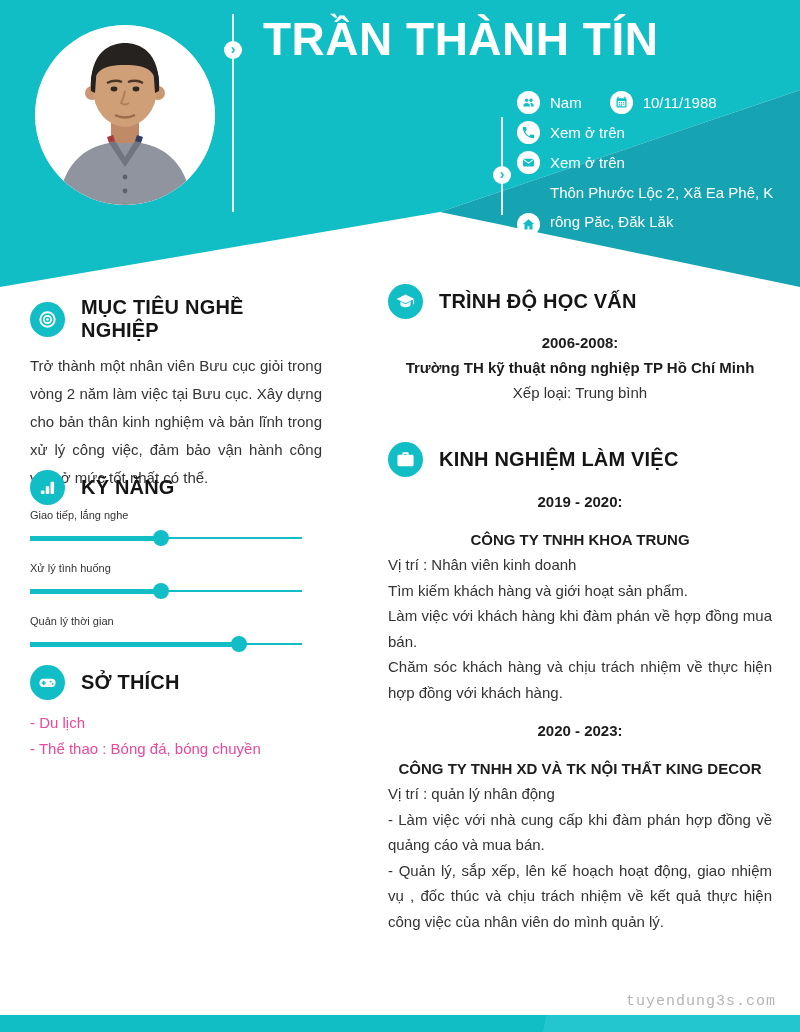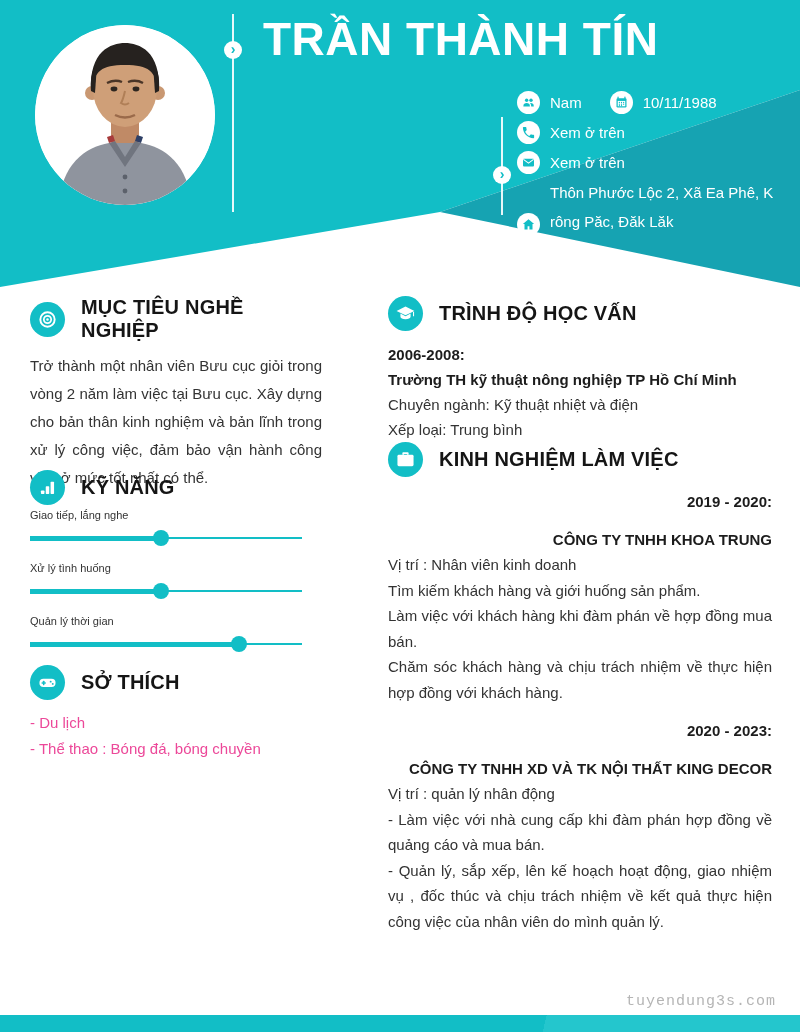--- a/index.html
+++ b/index.html
@@ -59,21 +59,21 @@
   }
   .c-ic svg{ width:15px; height:15px; fill:#12bec6; }
   .c-txt{ margin-left:10px; line-height:23px; }
   .c-txt.addr{ width:250px; line-height:29px; margin-top:-3px; }
 
   
   .section{ position:absolute; }
   .sec-objective{ left:30px; top:296px; width:292px; }
   .sec-skills  { left:30px; top:470px; width:292px; }
   .sec-hobbies { left:30px; top:665px; width:292px; }
-  .sec-edu     { left:388px; top:296px; width:384px; }
+  .sec-edu     { left:388px; top:284px; width:384px;text-align:center; }
   .sec-exp     { left:388px; top:442px; width:384px; }
 
   .sec-head{ display:flex; align-items:center; }
   .sec-ic{
     flex:0 0 auto; width:35px; height:35px; border-radius:50%;
     background:#12bec6; display:flex; align-items:center; justify-content:center;
   }
   .sec-ic svg{ width:21px; height:21px; }
   .sec-title{ margin-left:16px; font-size:20px; font-weight:bold; color:#151515; letter-spacing:.2px; }
 
@@ -90,21 +90,21 @@
   .hob-list{ margin-top:10px; }
   .hob-item{ font-size:15px; color:#ec4899; line-height:26px; }
 
   .edu-body{ margin-top:11px; }
   .edu-body p{ font-size:15px; color:#333; line-height:25px; }
   .edu-body p.b{ font-weight:bold; color:#1c1c1c; }
 
   .job{ margin-top:10px; }
   .job + .job{ margin-top:13px; }
   .job p{ font-size:15px; color:#333; line-height:25.5px; text-align:justify; }
-  .job p.b{ font-weight:bold; color:#1c1c1c; text-align:right;margin-top:12px; }
+  .job p.b{ font-weight:bold; color:#1c1c1c; text-align:center;margin-top:12px; }
 
   
   .site{
     position:absolute; right:24px; top:993px;
     font-family:"Liberation Mono","DejaVu Sans Mono",monospace;
     font-size:15px; letter-spacing:1px; color:#b5b5b5;
   }
   .footer-bar{
     position:absolute; left:0; bottom:0; width:800px; height:17px;
     background:linear-gradient(103deg,#12bec6 68%,#24c6cd 68%);
@@ -301,41 +301,40 @@
             <path d="M12 4L1.8 9 12 14l10.2-5z"></path>
             <path d="M6.2 12.1v3.6c0 1.6 2.6 2.9 5.8 2.9s5.8-1.3 5.8-2.9v-3.6L12 15z"></path>
             <path d="M20.6 10.2v5h1.2v-5z"></path>
           </svg>
       </span>
       <span class="sec-title">TRÌNH ĐỘ HỌC VẤN</span>
     </div>
     <div class="edu-body">
       <p class="b">2006-2008:</p>
       <p class="b">Trường TH kỹ thuật nông nghiệp TP Hồ Chí Minh</p>
-      <p>Chuyên ngành: Kỹ thuật nhiệt và điện</p>
       <p>Xếp loại: Trung bình</p>
     </div>
   </div>
 
   <div class="section sec-exp">
     <div class="sec-head">
       <span class="sec-ic">
         <svg viewBox="0 0 24 24" fill="#ffffff">
             <path d="M9.6 3.6h4.8c.7 0 1.2.5 1.2 1.2v1.8h-2V5.6h-3.2v1h-2V4.8c0-.7.5-1.2 1.2-1.2z"></path>
             <rect x="2.8" y="6.6" width="18.4" height="13" rx="1.6"></rect>
           </svg>
       </span>
       <span class="sec-title">KINH NGHIỆM LÀM VIỆC</span>
     </div>
 
     <div class="job">
       <p class="b">2019 - 2020:</p>
       <p class="b">CÔNG TY TNHH KHOA TRUNG</p>
       <p>Vị trí : Nhân viên kinh doanh</p>
-      <p>Tìm kiếm khách hàng và giới huống sản phẩm.</p>
+      <p>Tìm kiếm khách hàng và giới hoạt sản phẩm.</p>
       <p>Làm việc với khách hàng khi đàm phán về hợp đồng mua bán.</p>
       <p>Chăm sóc khách hàng và chịu trách nhiệm về thực hiện hợp đồng với khách hàng.</p>
     </div>
 
     <div class="job">
       <p class="b">2020 - 2023:</p>
       <p class="b">CÔNG TY TNHH XD VÀ TK NỘI THẤT KING DECOR</p>
       <p>Vị trí : quản lý nhân động</p>
       <p>- Làm việc với nhà cung cấp khi đàm phán hợp đồng về quảng cáo và mua bán.</p>
       <p>- Quản lý, sắp xếp, lên kế hoạch hoạt động, giao nhiệm vụ , đốc thúc và chịu trách nhiệm về kết quả thực hiện công việc của nhân viên do mình quản lý.</p>

